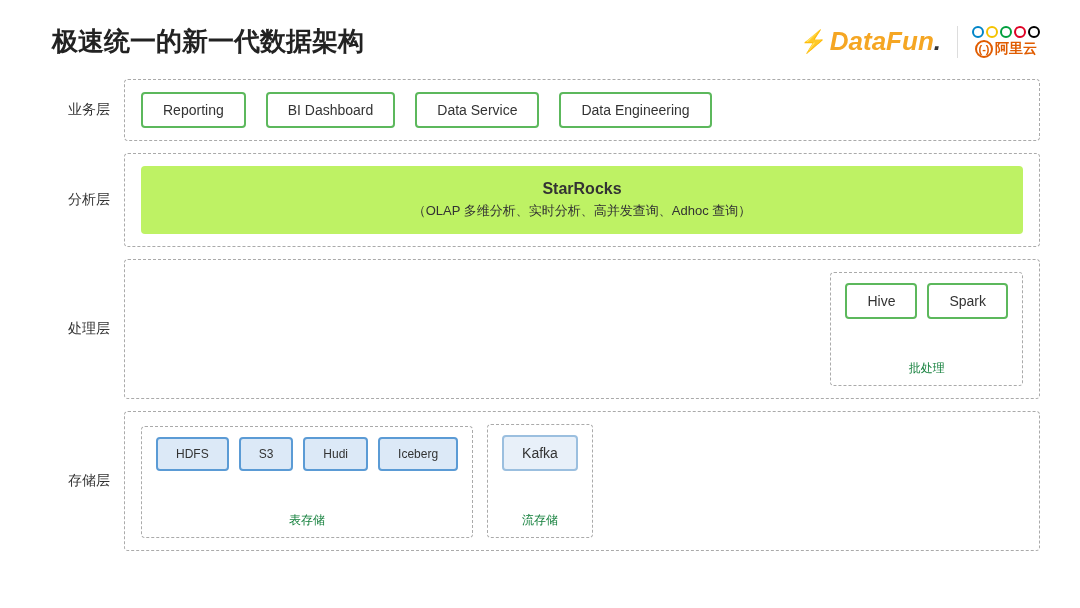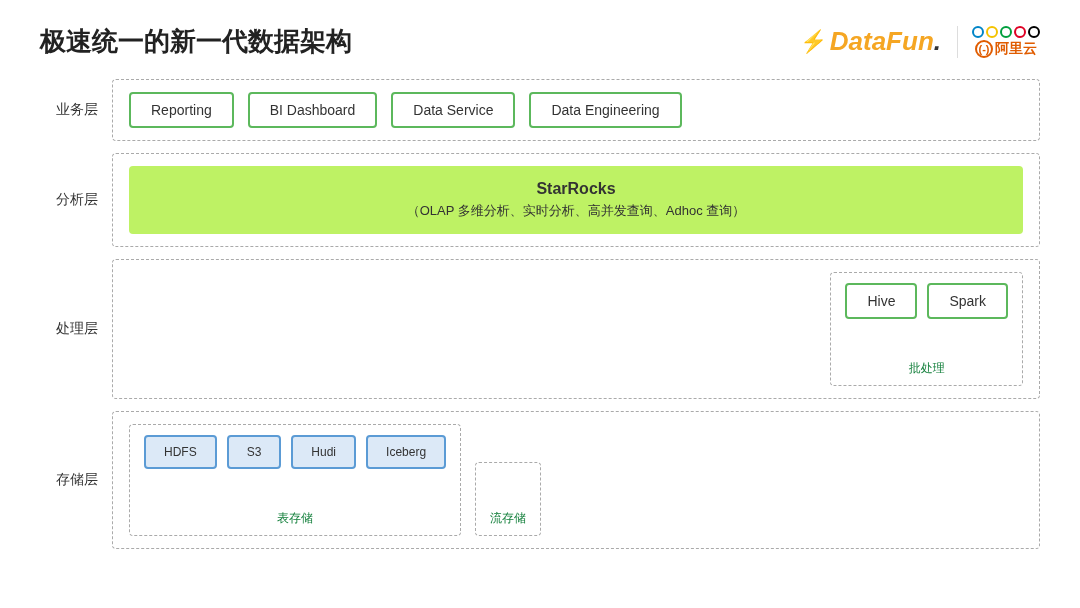--- a/index.html
+++ b/index.html
@@ -10,21 +10,21 @@
       height: 608px;
       overflow: hidden;
       position: relative;
     }
 
     .page {
       width: 1080px;
       height: 608px;
       background: #fff;
       position: relative;
-      padding: 24px 40px 20px 40px;
+      padding: 24px 40px 20px 52px;
     }
 
     
     .header {
       display: flex;
       justify-content: space-between;
       align-items: center;
       margin-bottom: 20px;
     }
     .main-title {
@@ -98,21 +98,21 @@
     .layer-content {
       flex: 1;
       border: 1.5px dashed #aaa;
       border-radius: 4px;
       padding: 12px 16px;
     }
 
     
     .biz-boxes {
       display: flex;
-      gap: 14px;
+      gap: 20px;
     }
     .green-box {
       border: 2px solid #5cb85c;
       border-radius: 4px;
       padding: 8px 20px;
       font-size: 14px;
       color: #333;
       background: #fff;
       white-space: nowrap;
     }
@@ -267,19 +267,22 @@
         <div class="inner-group">
           <div class="inner-boxes">
             <div class="blue-box">HDFS</div>
             <div class="blue-box">S3</div>
             <div class="blue-box">Hudi</div>
             <div class="blue-box">Iceberg</div>
           </div>
           <div class="inner-label">表存储</div>
         </div>
         <div class="inner-group">
+          <div class="inner-boxes">
+            <div class="blue-box-light">Kafka</div>
+          </div>
           <div class="inner-label">流存储</div>
         </div>
       </div>
     </div>
 
   </div>
 </div>
 
 </body></html>

